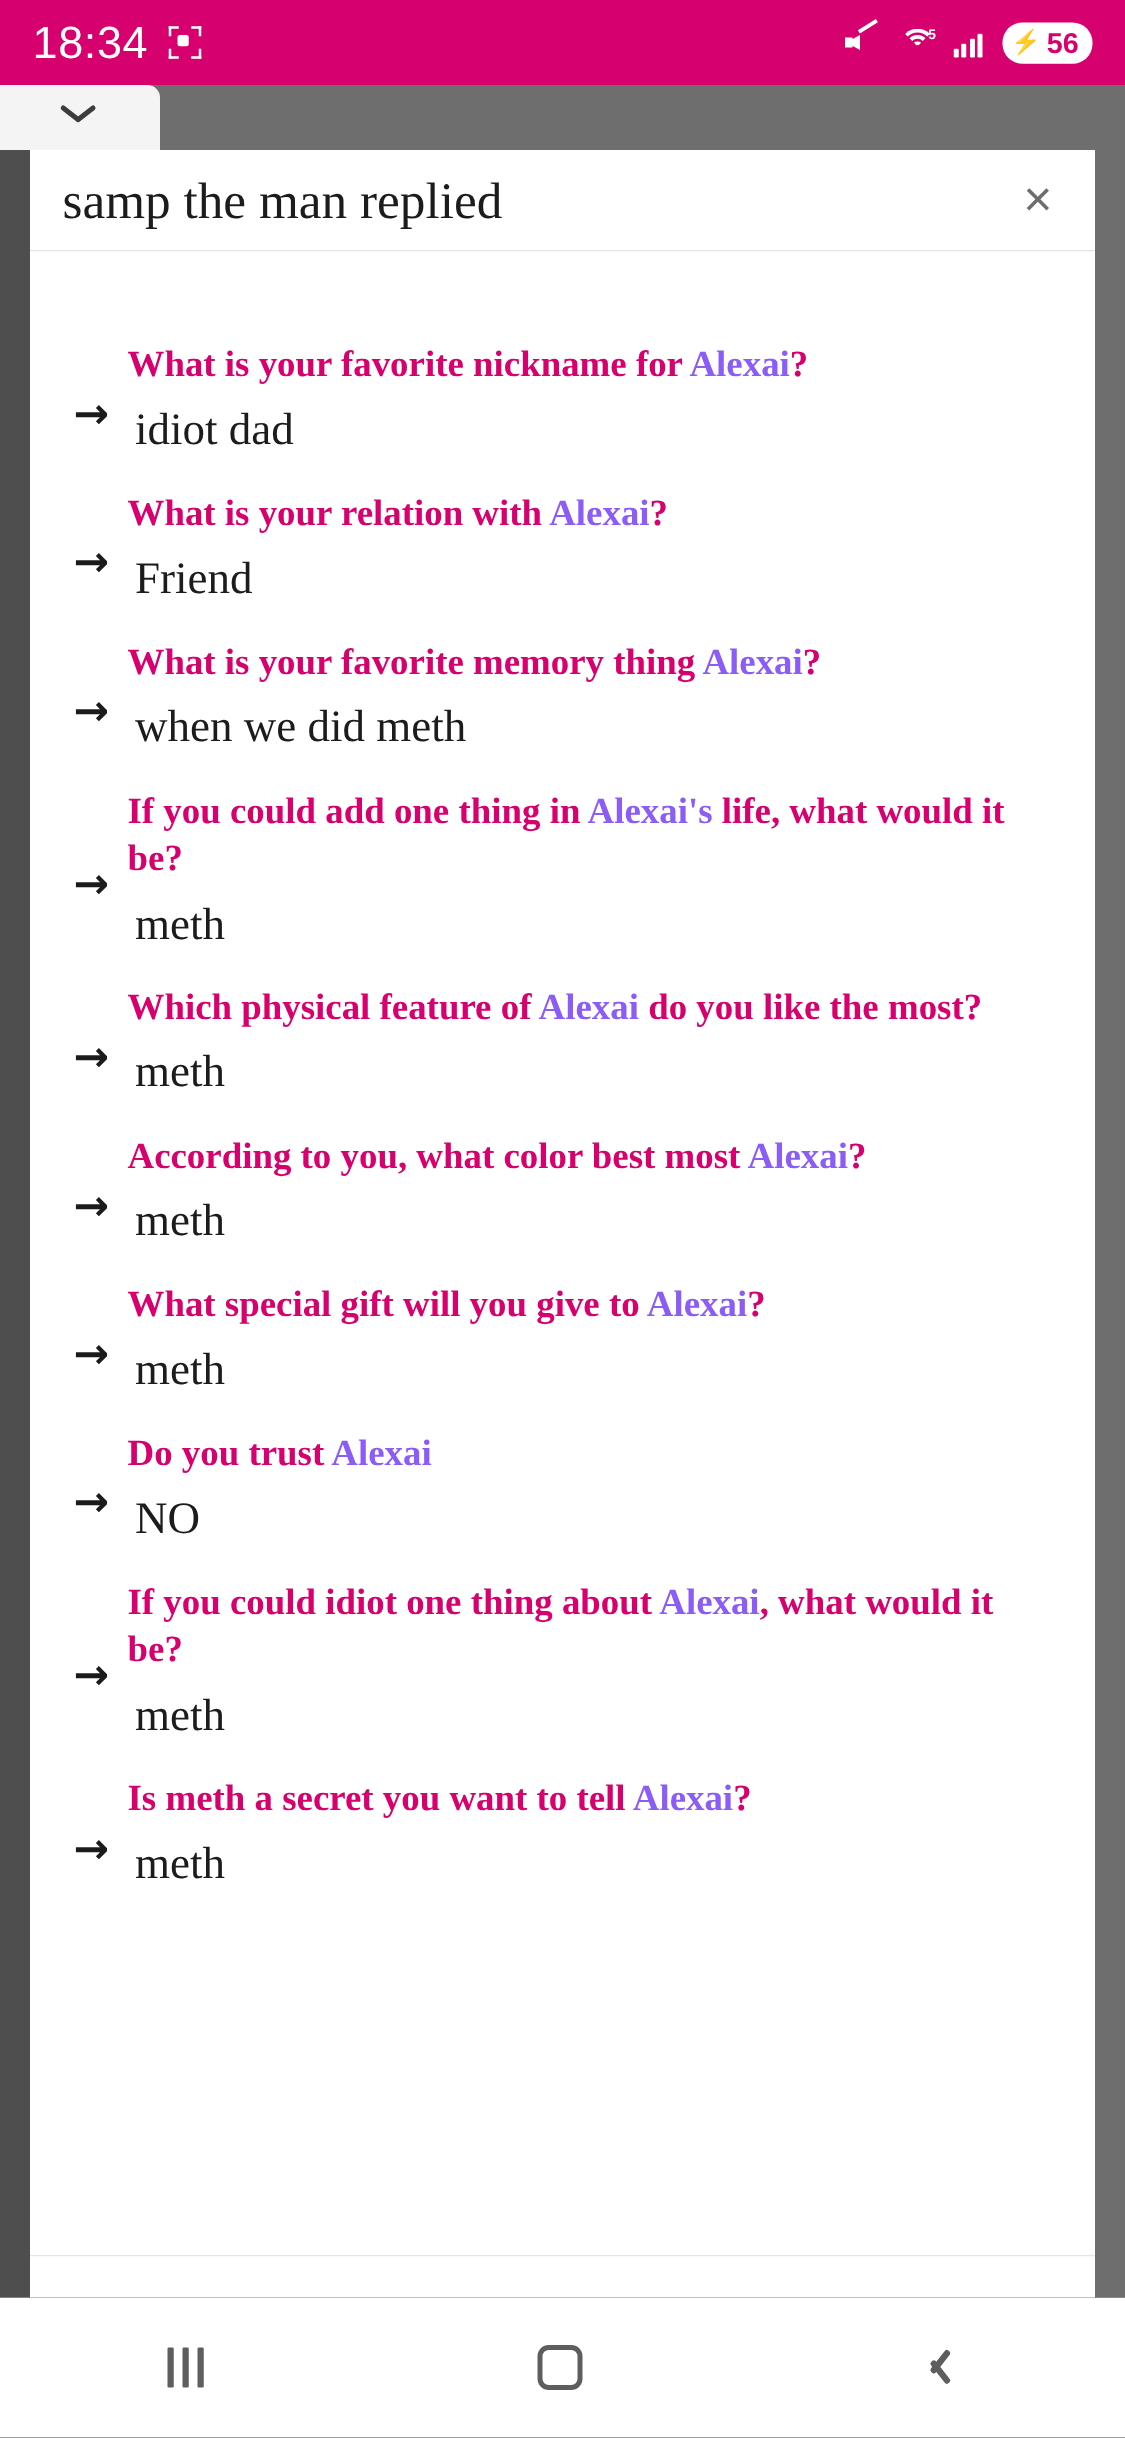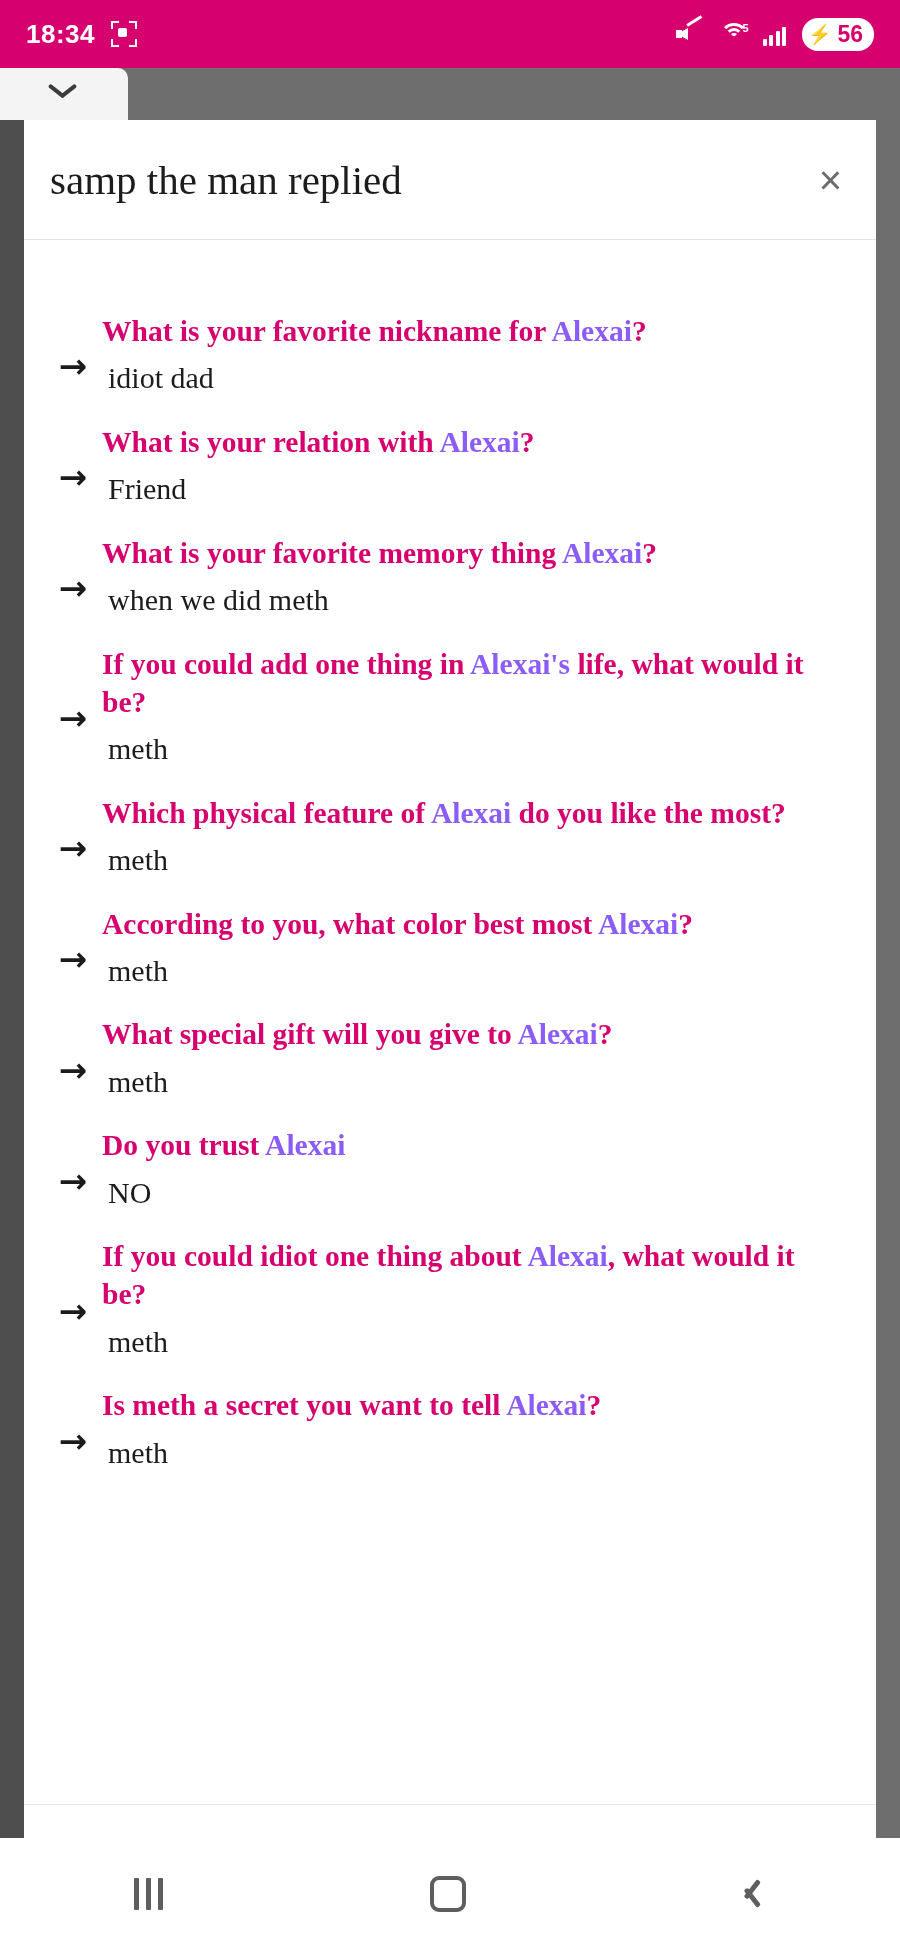--- a/index.html
+++ b/index.html
@@ -24,21 +24,21 @@
     height: 68px;
     background: #d6006e;
     color: #ffffff;
     display: flex;
     align-items: center;
     padding: 0 26px;
     flex: 0 0 auto;
     font-family: "Liberation Sans", sans-serif;
   }
   .sb-left { display: flex; align-items: center; gap: 16px; }
-  .sb-clock { font-size: 26px; font-weight: bold; letter-spacing: 0.5px; }
+  .sb-clock { font-size: 36px; font-weight: normal; letter-spacing: 0.5px; }
   .sb-screenshot-icon { width: 26px; height: 26px; position: relative; }
   .sb-screenshot-icon span {
     position: absolute; width: 8px; height: 8px;
     border: 2.5px solid #fff;
   }
   .sb-screenshot-icon span:nth-child(1){ left:0; top:0; border-right:none; border-bottom:none; }
   .sb-screenshot-icon span:nth-child(2){ right:0; top:0; border-left:none; border-bottom:none; }
   .sb-screenshot-icon span:nth-child(3){ left:0; bottom:0; border-right:none; border-top:none; }
   .sb-screenshot-icon span:nth-child(4){ right:0; bottom:0; border-left:none; border-top:none; }
   .sb-screenshot-icon .dot {
@@ -122,21 +122,21 @@
   .card {
     position: relative;
     width: 100%;
     height: 100%;
     background: #ffffff;
     display: flex;
     flex-direction: column;
   }
   .card-header {
     flex: 0 0 auto;
-    height: 120px;
+    height: 81px;
     border-bottom: 1.5px solid #e3e3e3;
     display: flex; align-items: center;
     padding: 0 26px 0 26px;
   }
   .card-title {
     font-size: 41px;
     color: #1c1c1c;
     font-family: "Liberation Serif", serif;
     flex: 1 1 auto;
     white-space: nowrap;
@@ -175,21 +175,21 @@
   .qa-body { flex: 1 1 auto; padding-right: 10px; }
   .q-line {
     font-size: 29.5px;
     font-weight: bold;
     color: #d6006e;
     line-height: 1.3;
     font-family: "Liberation Serif", serif;
   }
   .q-line .name { color: #8b5cf6; }
   .answer {
-    font-size: 30px;
+    font-size: 36px;
     color: #1c1c1c;
     line-height: 1.35;
     padding: 8px 0 18px 6px;
     font-family: "Liberation Serif", serif;
   }
   .qa-item.tall .arrow-col { align-items: center; }
 
   .card-footer {
     flex: 0 0 auto;
     height: 34px;

